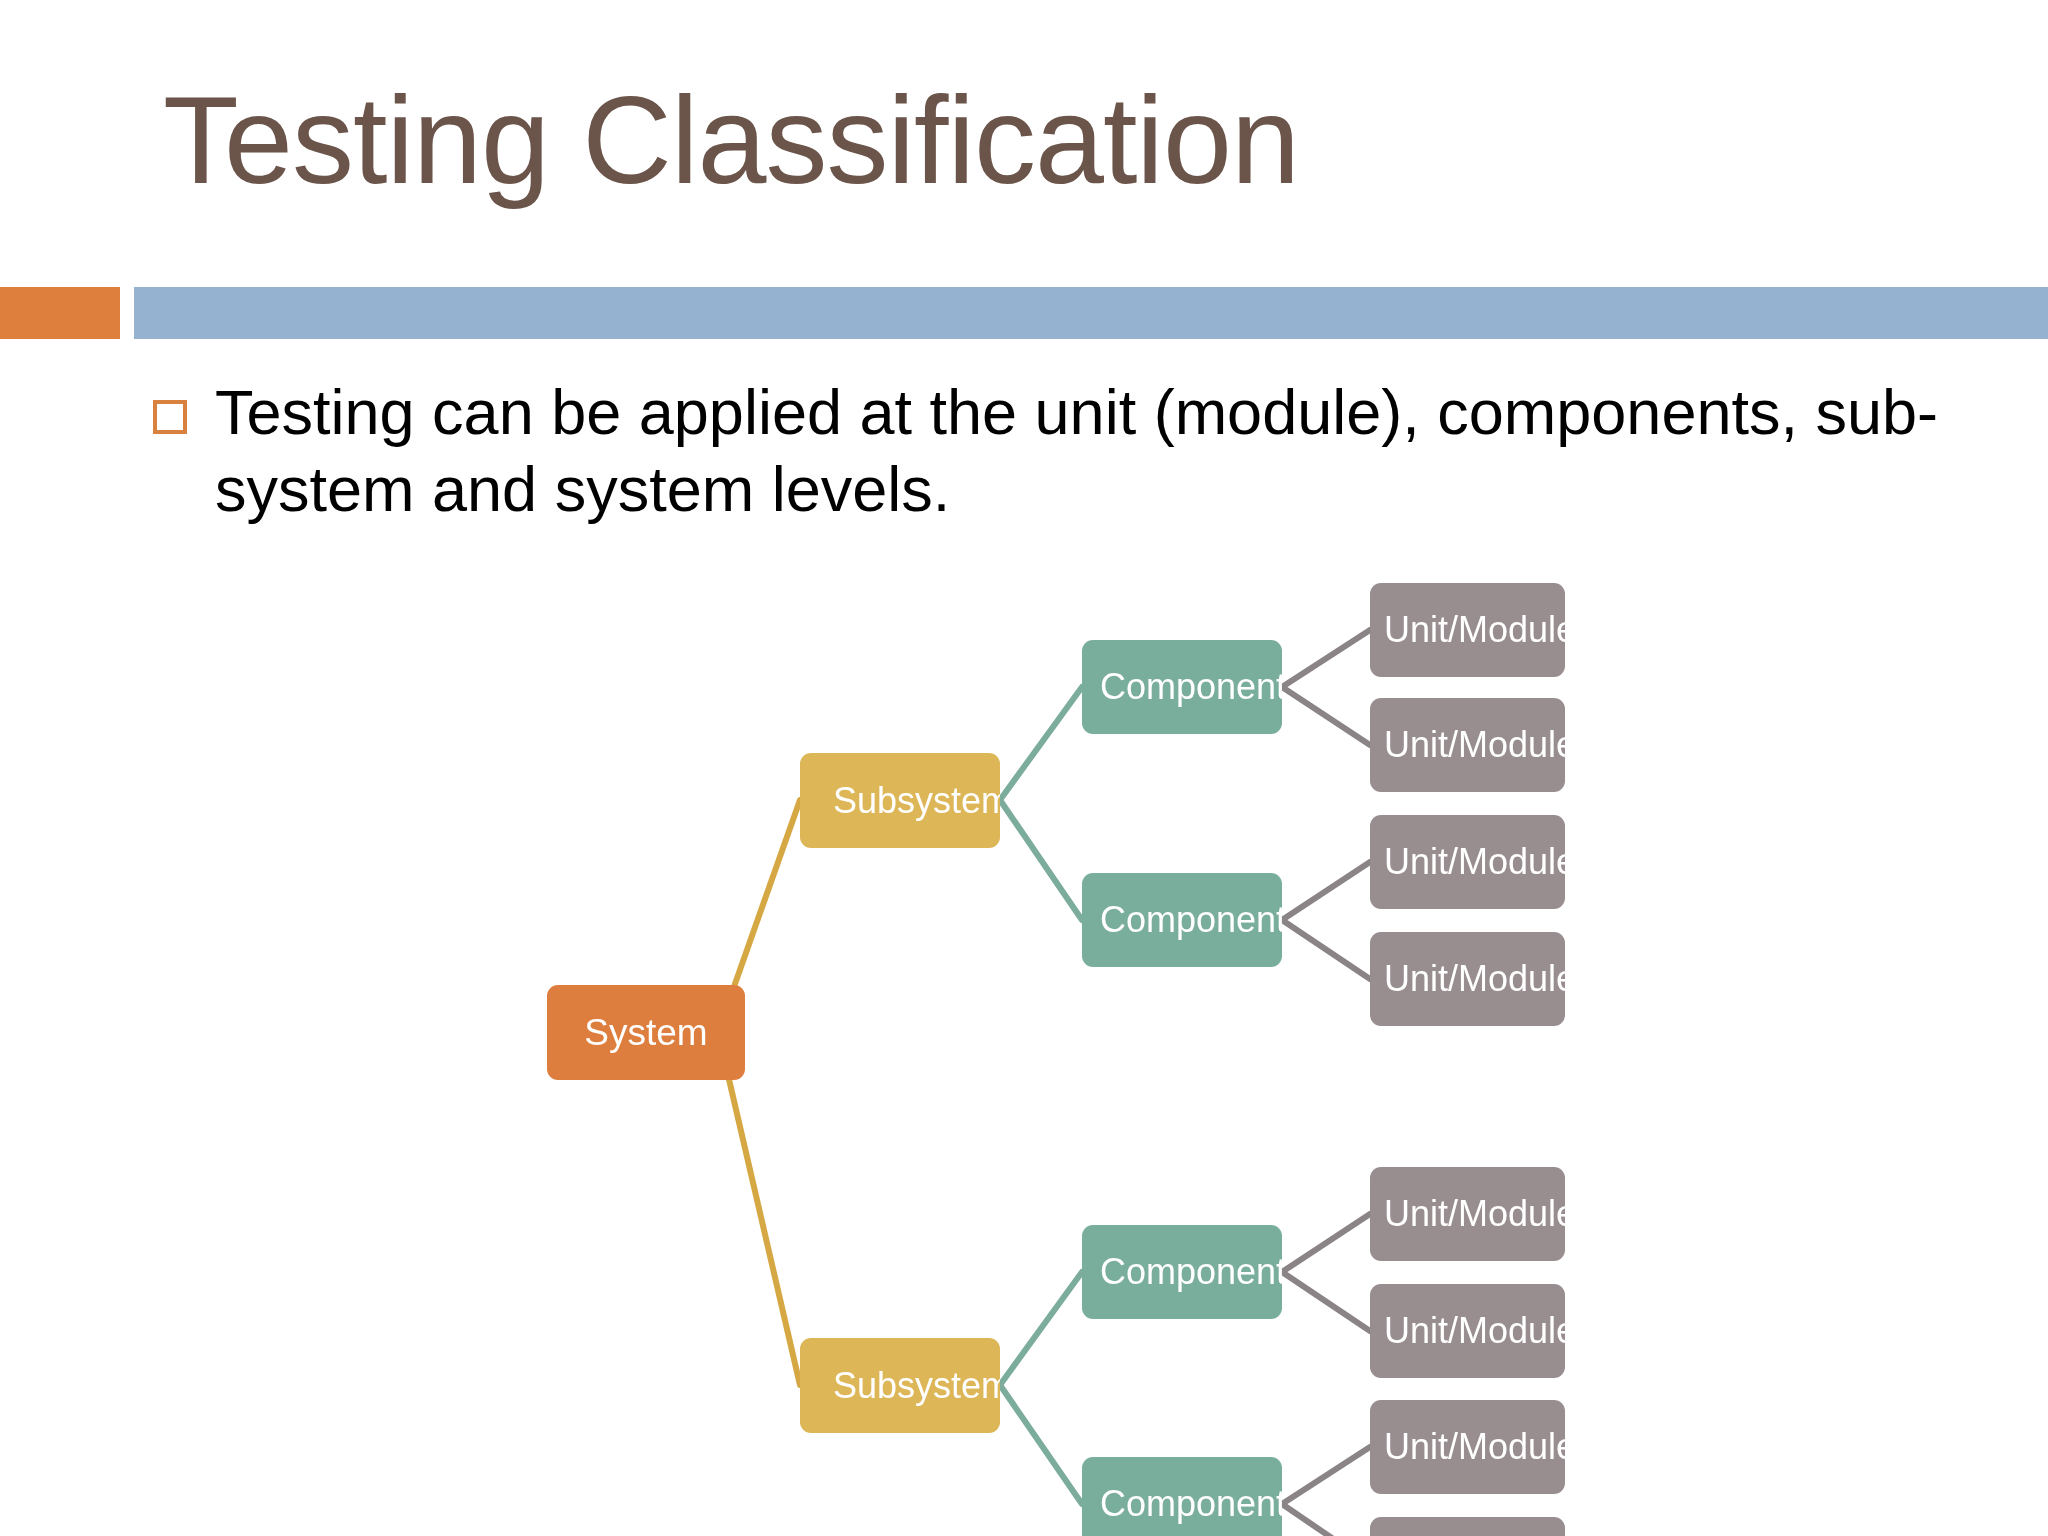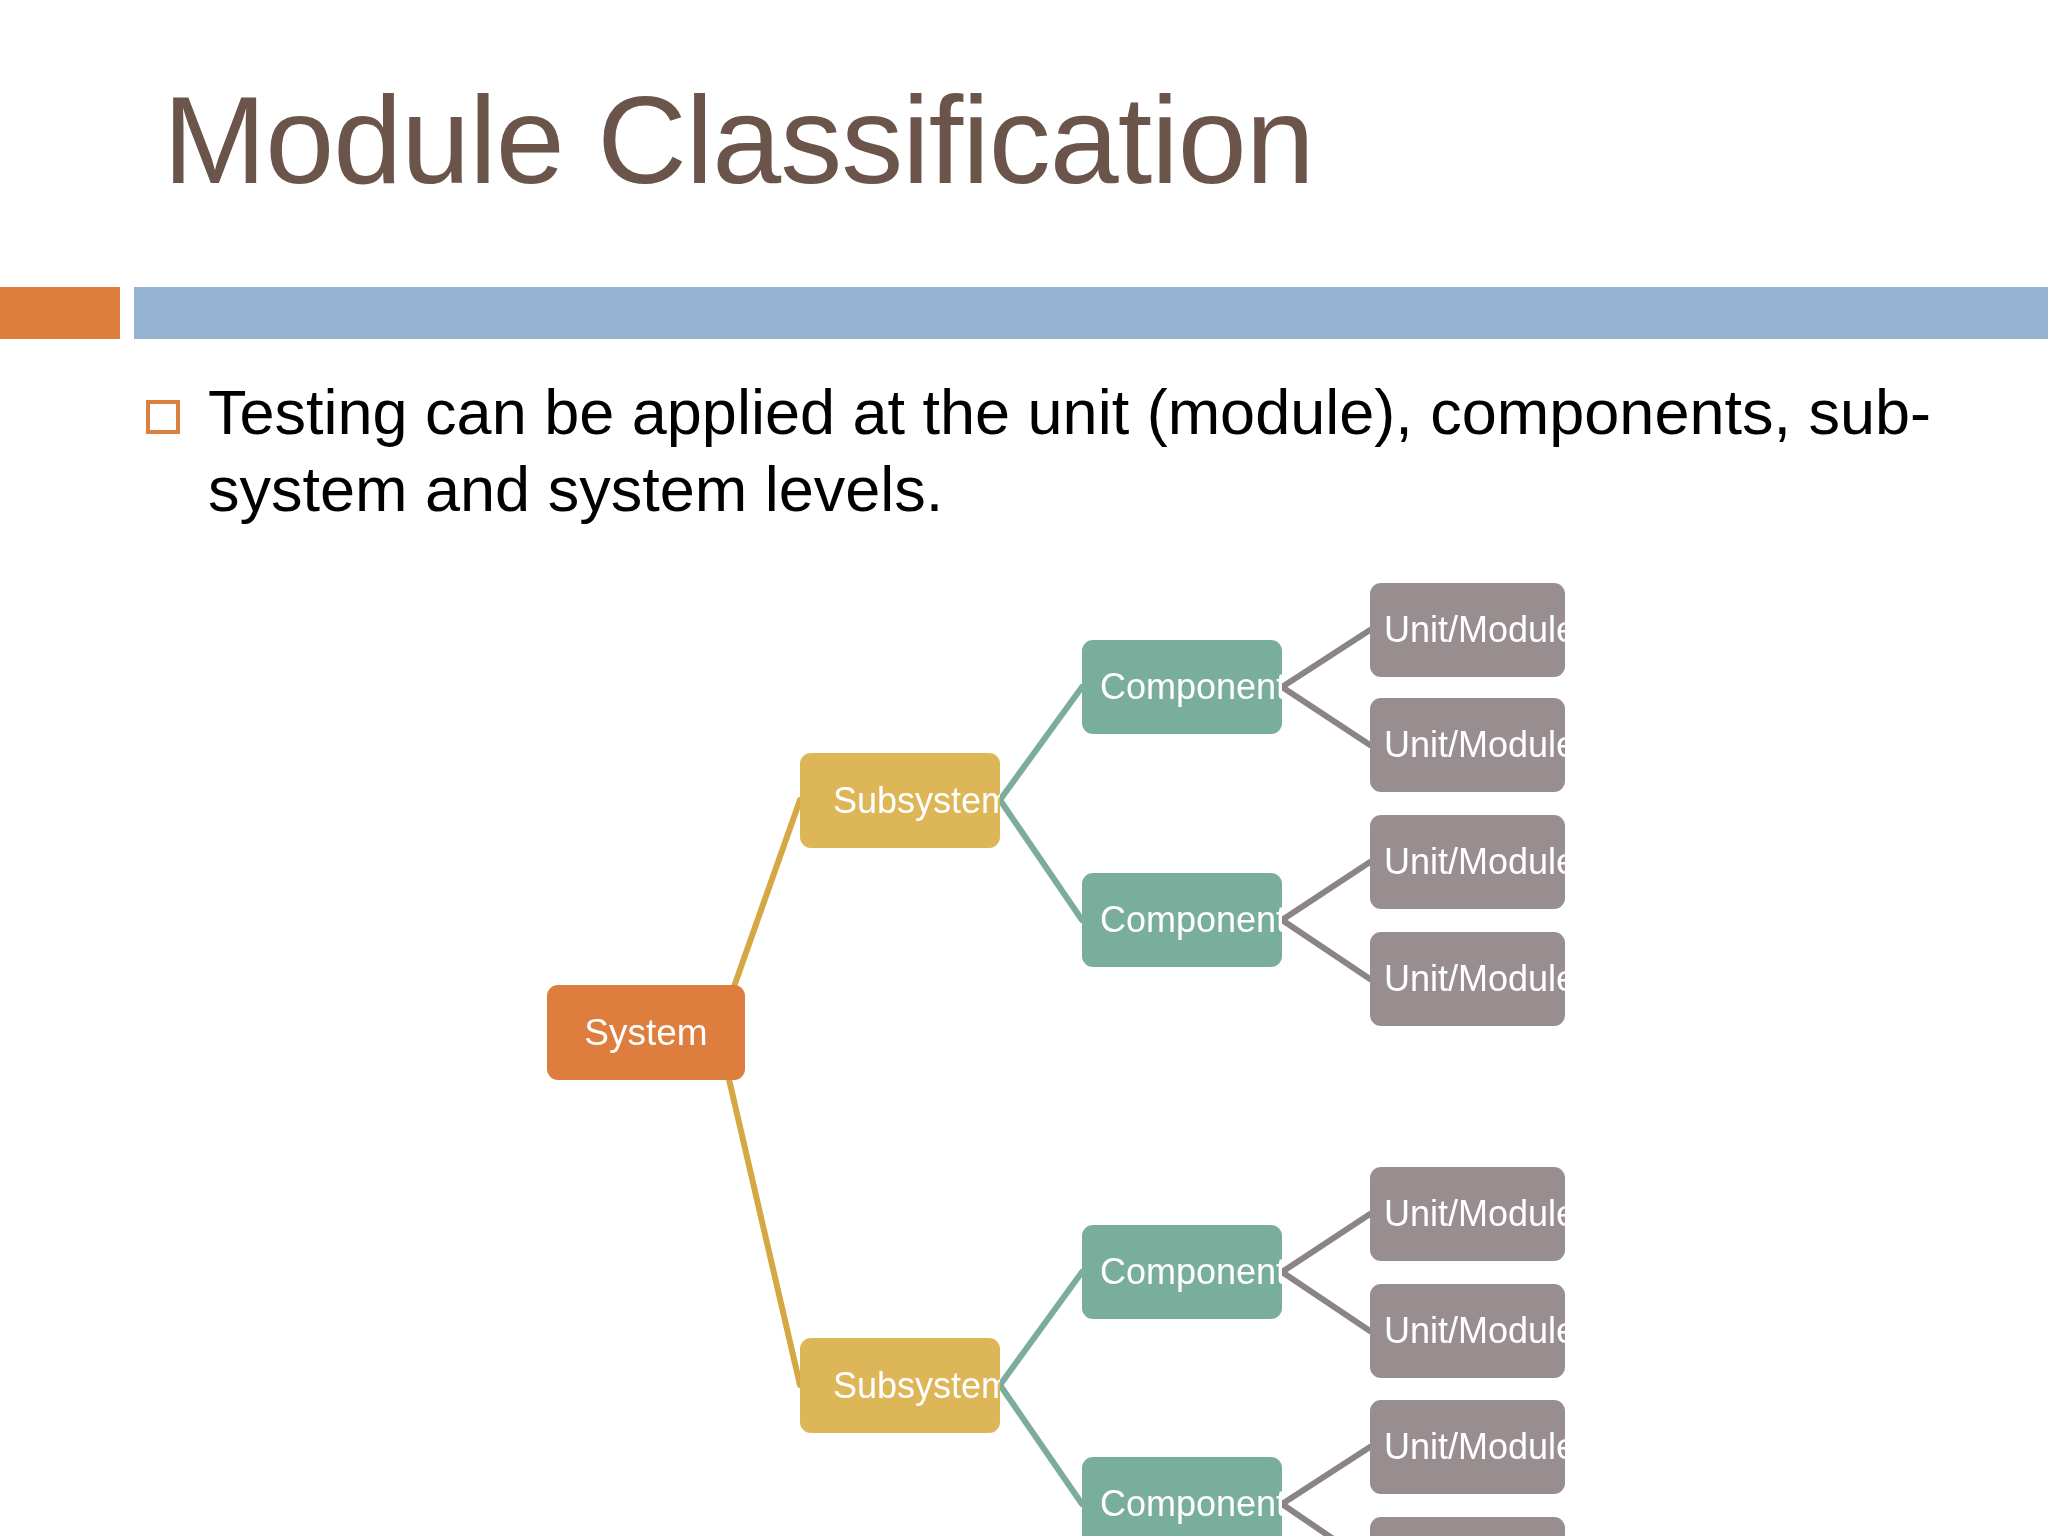--- a/index.html
+++ b/index.html
@@ -34,21 +34,21 @@
   .divider-blue{
     position:absolute;
     left:134px; top:287px;
     width:1914px; height:52px;
     background:#95B3D0;
   }
 
   
   .bullet-row{
     position:absolute;
-    left:146px; top:374px;
+    left:153px; top:374px;
     width:1800px;
     display:flex;
     align-items:flex-start;
   }
   .bullet-mark{
     width:34px;height:34px;
     border:4px solid #D9813F;
     box-sizing:border-box;
     margin-top:26px;
     margin-right:28px;
@@ -104,21 +104,21 @@
     background:#988E90;
     font-size:36px;
     padding-left:14px;
   }
 </style>
 </head>
 <body>
 
 <div id="slide">
 
-  <div class="title">Module Classification</div>
+  <div class="title">Testing Classification</div>
 
   <div class="divider-orange"></div>
   <div class="divider-blue"></div>
 
   <div class="bullet-row">
     <span class="bullet-mark"></span>
     <span class="bullet-text">Testing can be applied at the unit (module), components, sub-system and system levels.</span>
   </div>
 
   <div id="diagram">

